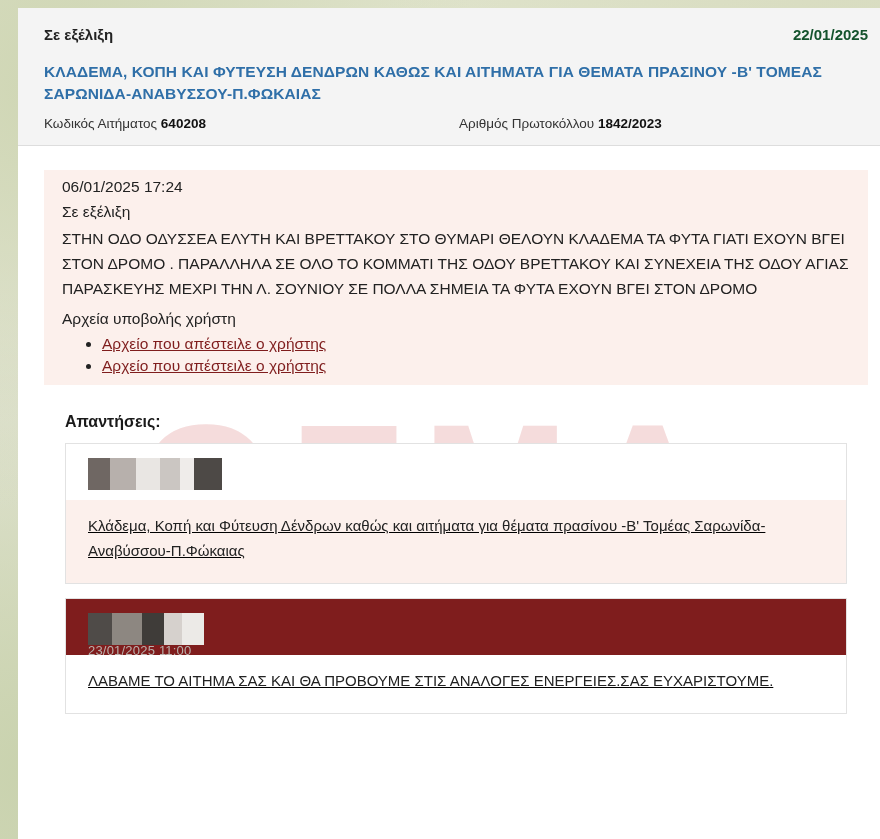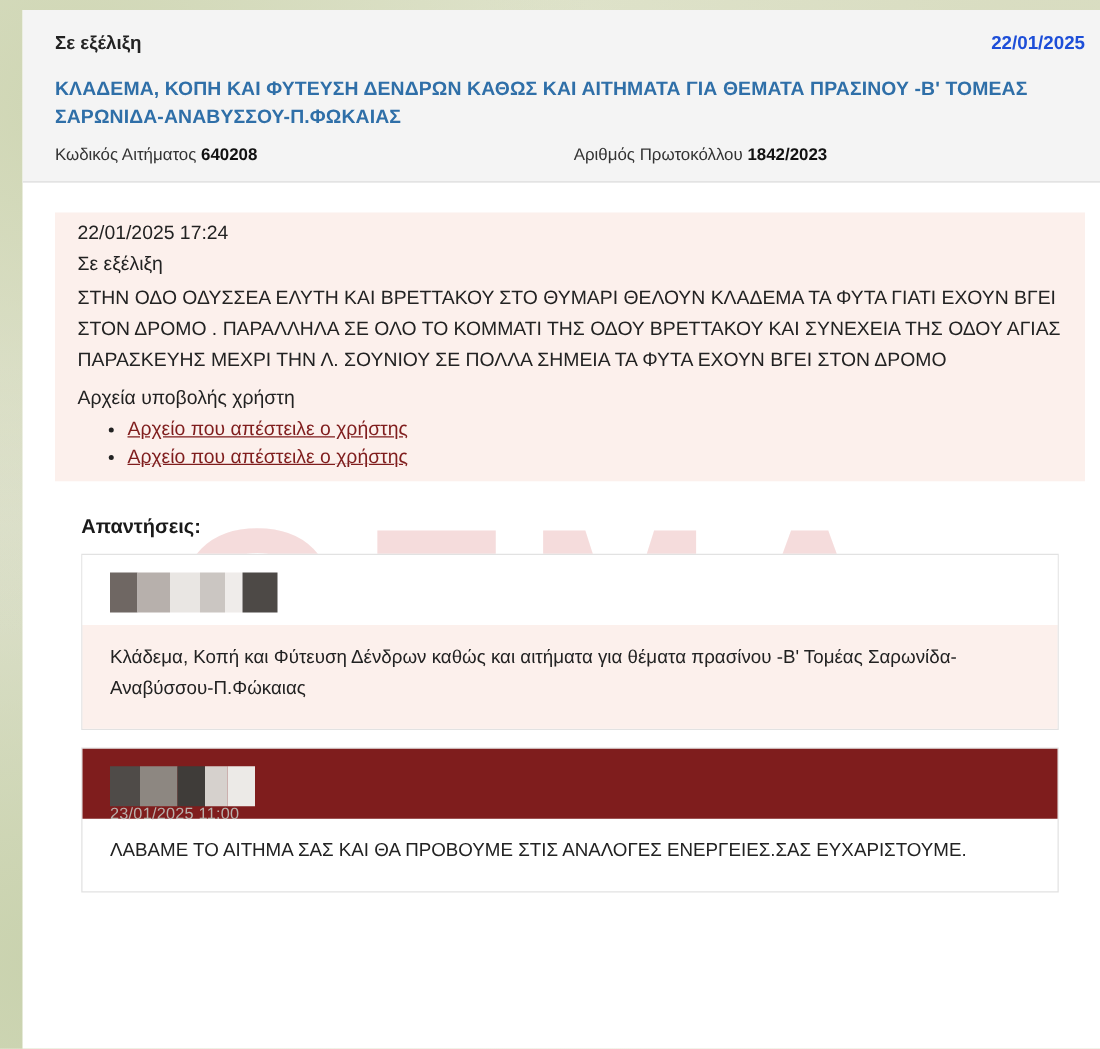--- a/index.html
+++ b/index.html
@@ -63,21 +63,21 @@
     align-items: baseline;
   }
   .status-label {
     font-size: 15px;
     font-weight: bold;
     color: #222222;
   }
   .header-date {
     font-size: 15px;
     font-weight: bold;
-    color: #1d4ed8;
+    color: #14532d;
   }
   .header-title {
     margin-top: 18px;
     font-size: 15.5px;
     font-weight: bold;
     color: #2f6fa8;
     line-height: 1.42;
     letter-spacing: .1px;
   }
   .header-meta {
@@ -140,20 +140,21 @@
     color: #1a1a1a;
   }
 
   .answer-card {
     position: relative;
     margin: 0 0 14px 21px;
     width: 782px;
     border: 1px solid #e2e2e2;
     background: #ffffff;
     box-sizing: border-box;
+    text-decoration: underline;
   }
   .answer-head {
     height: 56px;
     position: relative;
     background: #ffffff;
   }
   
   .redact {
     position: absolute;
     left: 22px;
@@ -204,21 +205,21 @@
       <div>
         <span>Αριθμός Πρωτοκόλλου</span>
         <span class="meta-val">1842/2023</span>
       </div>
     </div>
   </div>
 
   <div class="body-wrap">
 
     <div class="request-block">
-      <div class="req-line">22/01/2025 17:24</div>
+      <div class="req-line">06/01/2025 17:24</div>
       <div class="req-line">Σε εξέλιξη</div>
       <div class="req-body">ΣΤΗΝ ΟΔΟ ΟΔΥΣΣΕΑ ΕΛΥΤΗ ΚΑΙ ΒΡΕΤΤΑΚΟΥ ΣΤΟ ΘΥΜΑΡΙ ΘΕΛΟΥΝ ΚΛΑΔΕΜΑ ΤΑ ΦΥΤΑ ΓΙΑΤΙ ΕΧΟΥΝ ΒΓΕΙ ΣΤΟΝ ΔΡΟΜΟ . ΠΑΡΑΛΛΗΛΑ ΣΕ ΟΛΟ ΤΟ ΚΟΜΜΑΤΙ ΤΗΣ ΟΔΟΥ ΒΡΕΤΤΑΚΟΥ ΚΑΙ ΣΥΝΕΧΕΙΑ ΤΗΣ ΟΔΟΥ ΑΓΙΑΣ ΠΑΡΑΣΚΕΥΗΣ ΜΕΧΡΙ ΤΗΝ Λ. ΣΟΥΝΙΟΥ ΣΕ ΠΟΛΛΑ ΣΗΜΕΙΑ ΤΑ ΦΥΤΑ ΕΧΟΥΝ ΒΓΕΙ ΣΤΟΝ ΔΡΟΜΟ</div>
       <div class="files-label">Αρχεία υποβολής χρήστη</div>
       <ul class="file-list">
         <li>
           <a class="file-link">Αρχείο που απέστειλε ο χρήστης</a>
         </li>
         <li>
           <a class="file-link">Αρχείο που απέστειλε ο χρήστης</a>
         </li>

